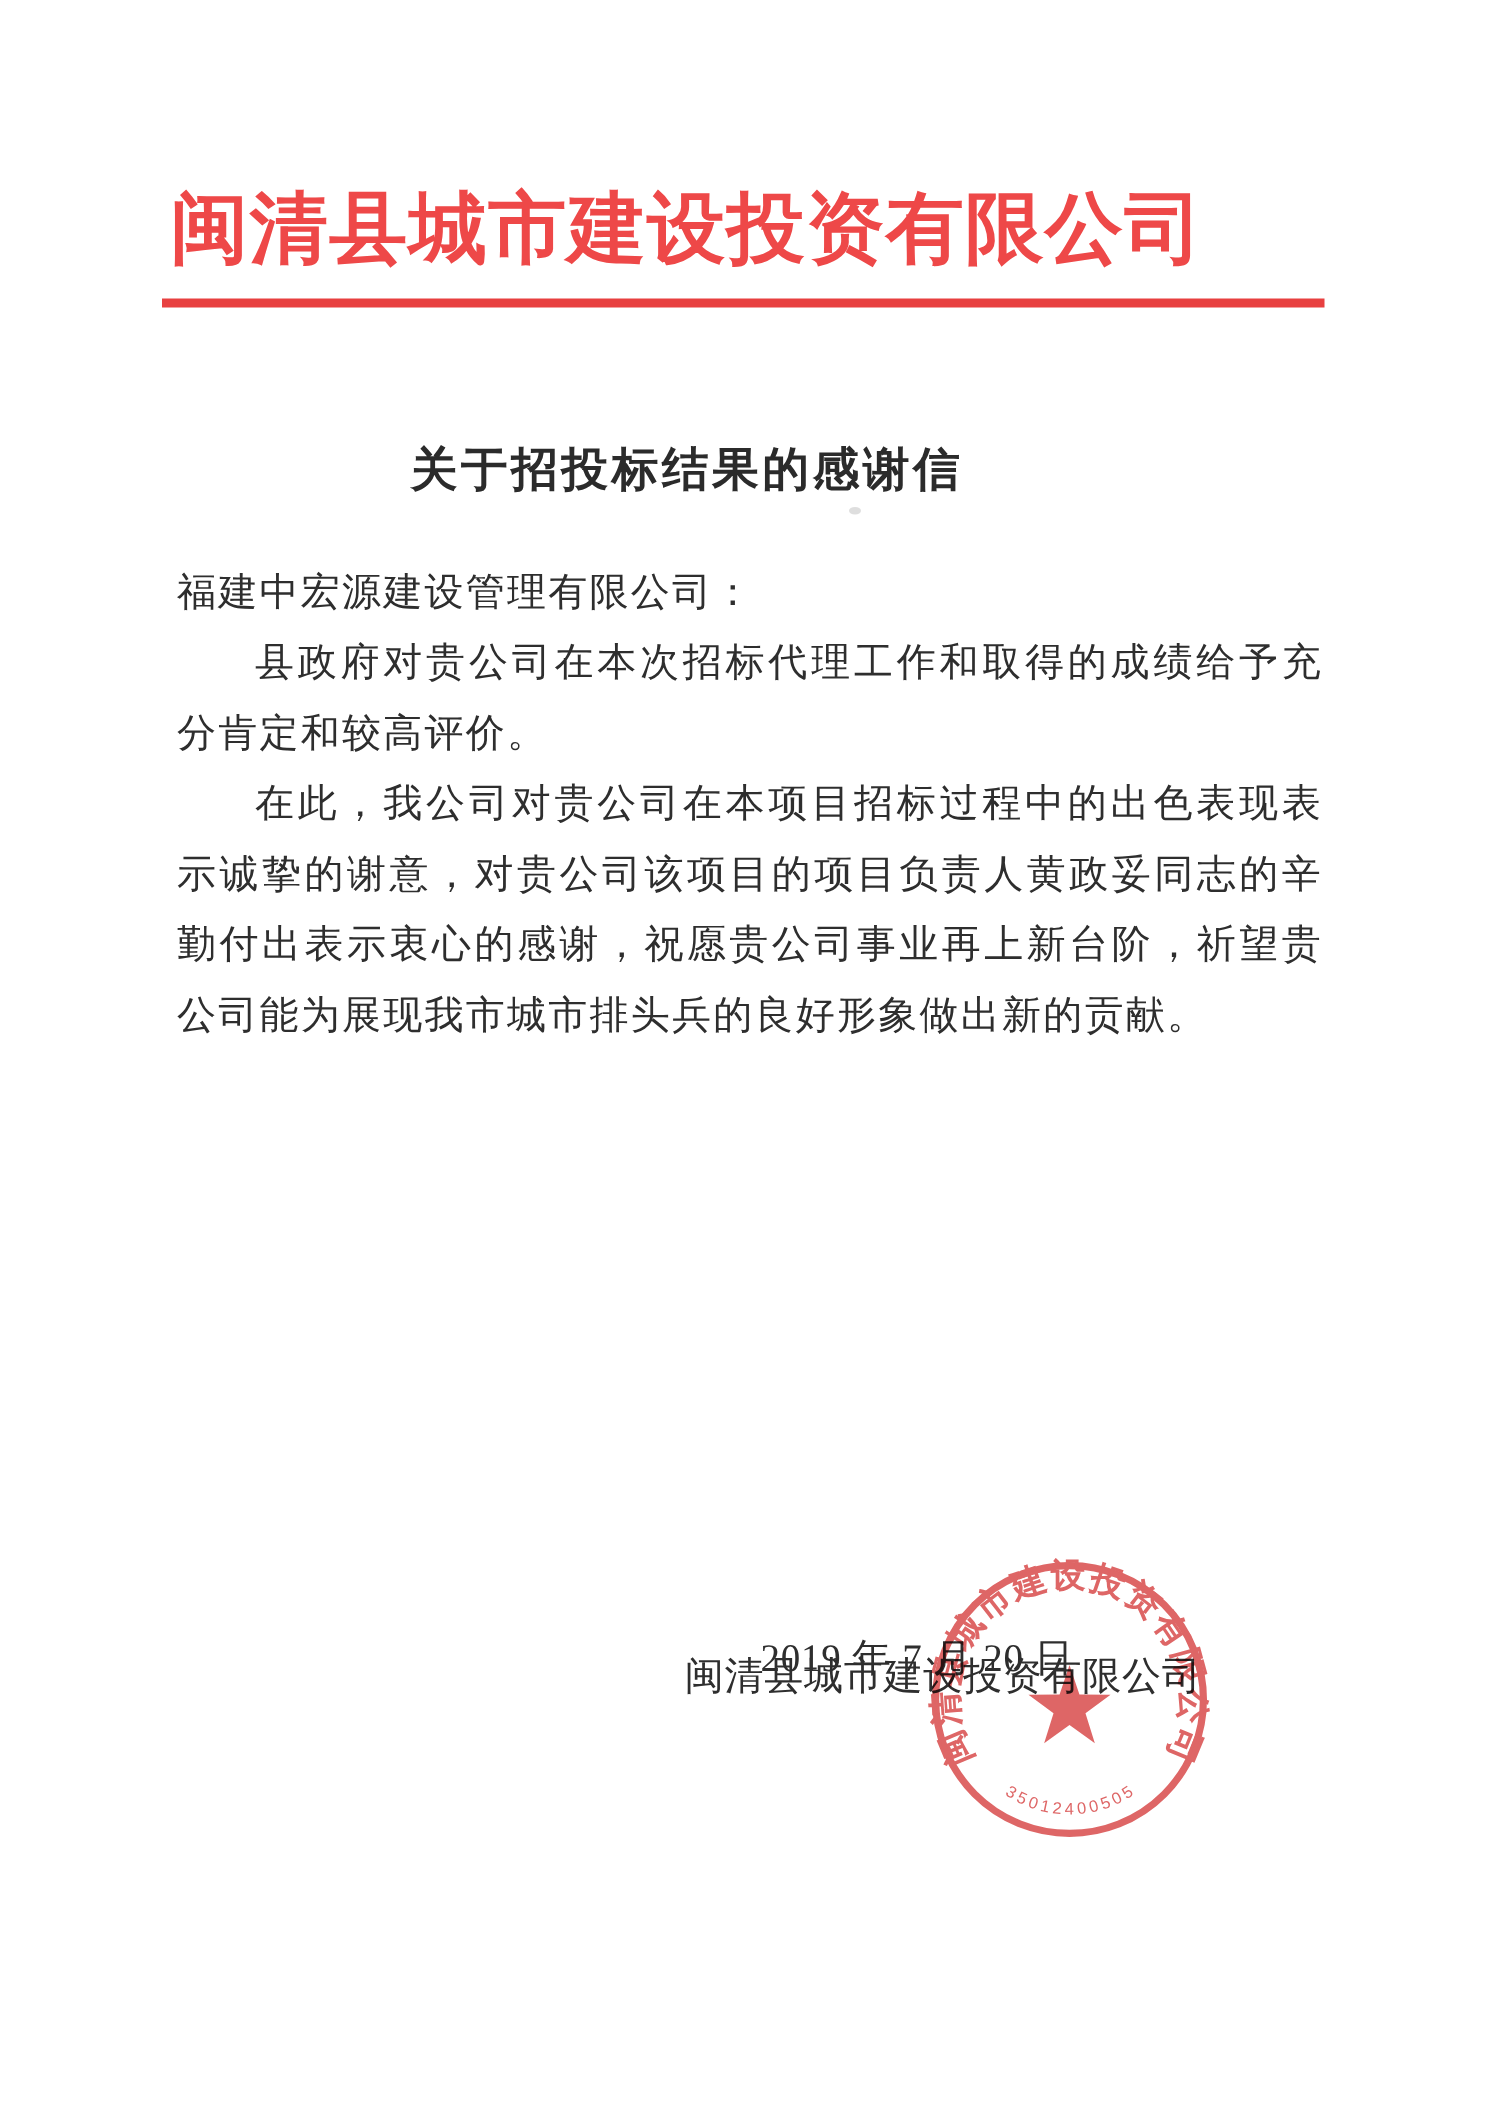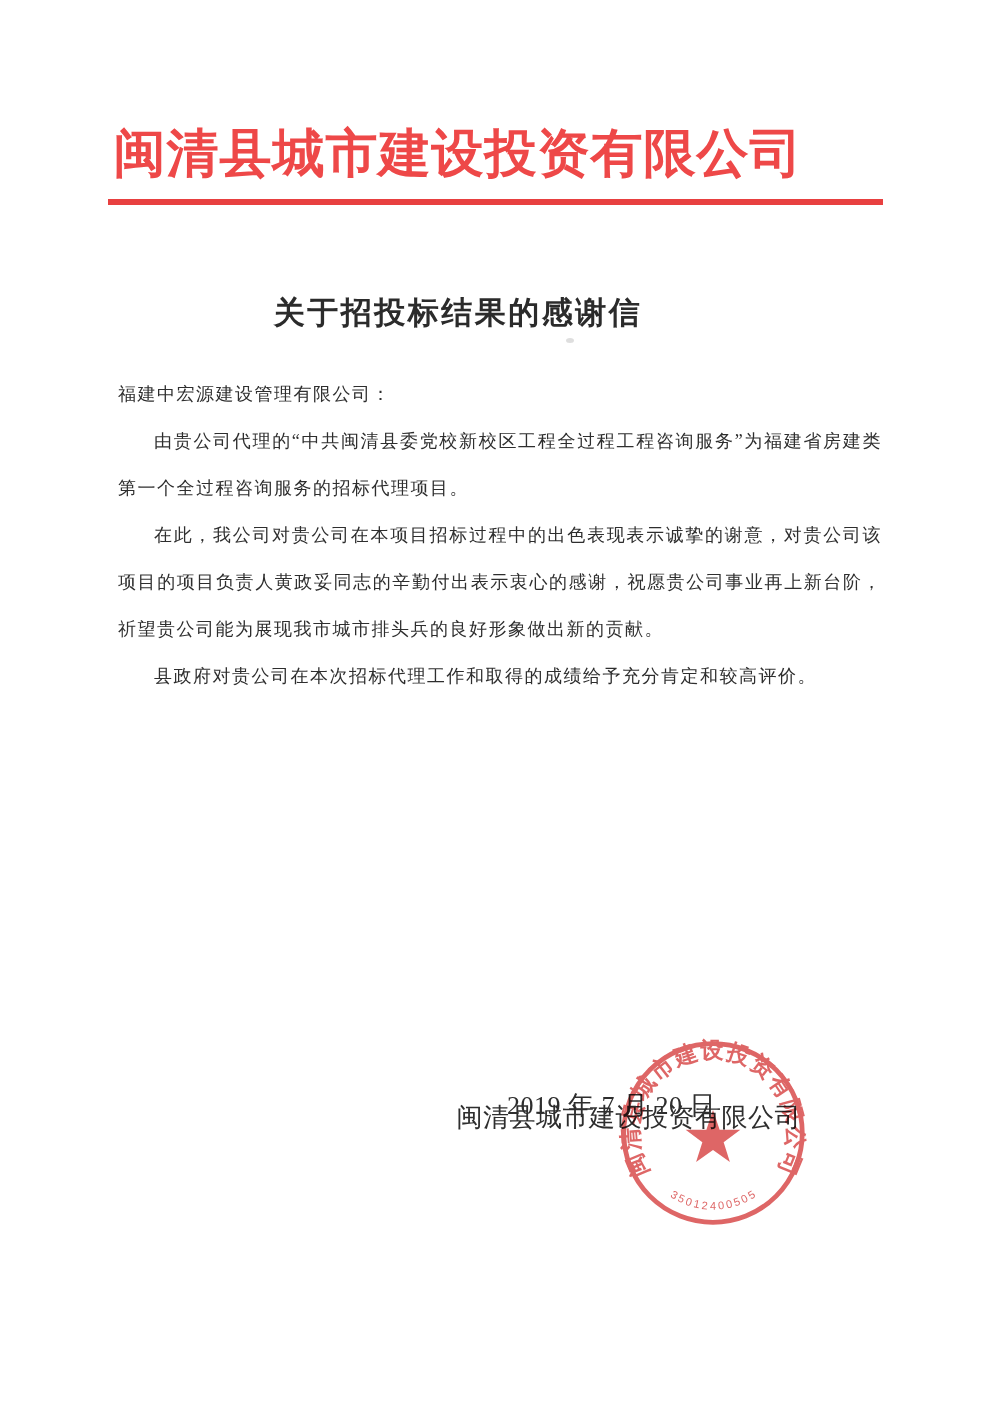--- a/index.html
+++ b/index.html
@@ -43,21 +43,21 @@
     color: #2b2b2b;
     letter-spacing: 2.5px;
     font-family: Liberation Serif, serif;
     white-space: nowrap;
   }
   .body-block {
     position: absolute;
     top: 371px;
     left: 118px;
     width: 764px;
-    font-size: 18px;
+    font-size: 26px;
     line-height: 47px;
     color: #2e2e2e;
     text-align: justify;
     text-justify: inter-ideograph;
     letter-spacing: 1.5px;
   }
   .body-block .salutation { text-indent: 0; margin: 0; }
   .body-block p.para { margin: 0; text-indent: 2em; }
   .sig-company {
     position: absolute;
@@ -102,23 +102,22 @@
 <div class="page">
 
   <div class="letterhead">闽清县城市建设投资有限公司</div>
 
   <div class="letterhead-rule"></div>
 
   <div class="doc-title">关于招投标结果的感谢信</div>
 
   <div class="body-block">
     <p class="salutation">福建中宏源建设管理有限公司：</p>
-    <p class="para">由贵公司代理的“中共闽清县委党校新校区工程全过程工程咨询服务”为福建省房建类第一个全过程咨询服务的招标代理项目。</p>
+    <p class="para">县政府对贵公司在本次招标代理工作和取得的成绩给予充分肯定和较高评价。</p>
     <p class="para">在此，我公司对贵公司在本项目招标过程中的出色表现表示诚挚的谢意，对贵公司该项目的项目负责人黄政妥同志的辛勤付出表示衷心的感谢，祝愿贵公司事业再上新台阶，祈望贵公司能为展现我市城市排头兵的良好形象做出新的贡献。</p>
-    <p class="para">县政府对贵公司在本次招标代理工作和取得的成绩给予充分肯定和较高评价。</p>
   </div>
 
   <div class="sig-company">闽清县城市建设投资有限公司</div>
 
   <div class="sig-date">2019 年 7 月 20 日</div>
 
   <div class="seal">
     <svg viewBox="0 0 200 200">
       <circle cx="100" cy="100" r="93" fill="none" stroke="currentColor" stroke-width="5"></circle>
       <path id="sealArcPath" d="M 33.9 141.3 A 78 78 0 1 1 166.1 141.3" fill="none"></path>

